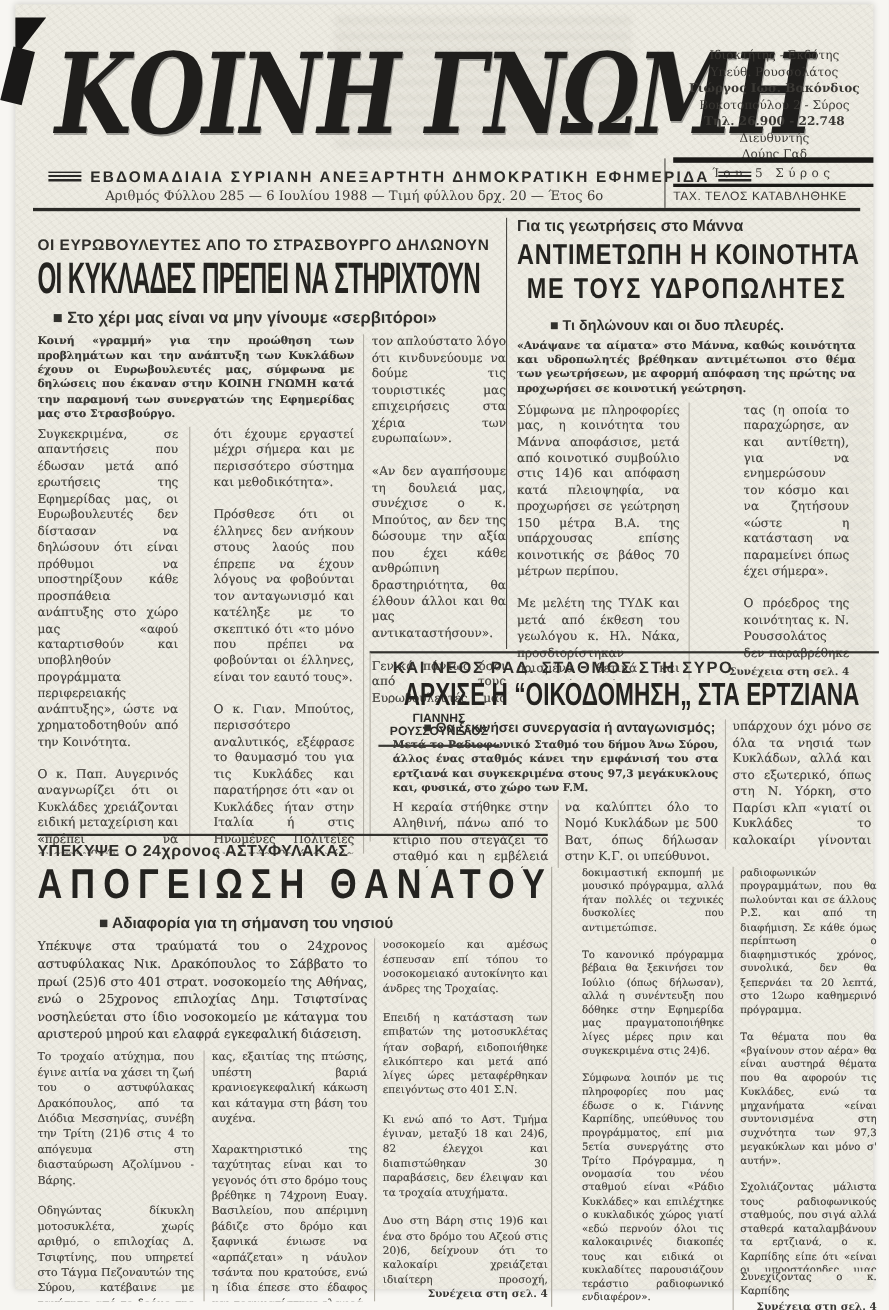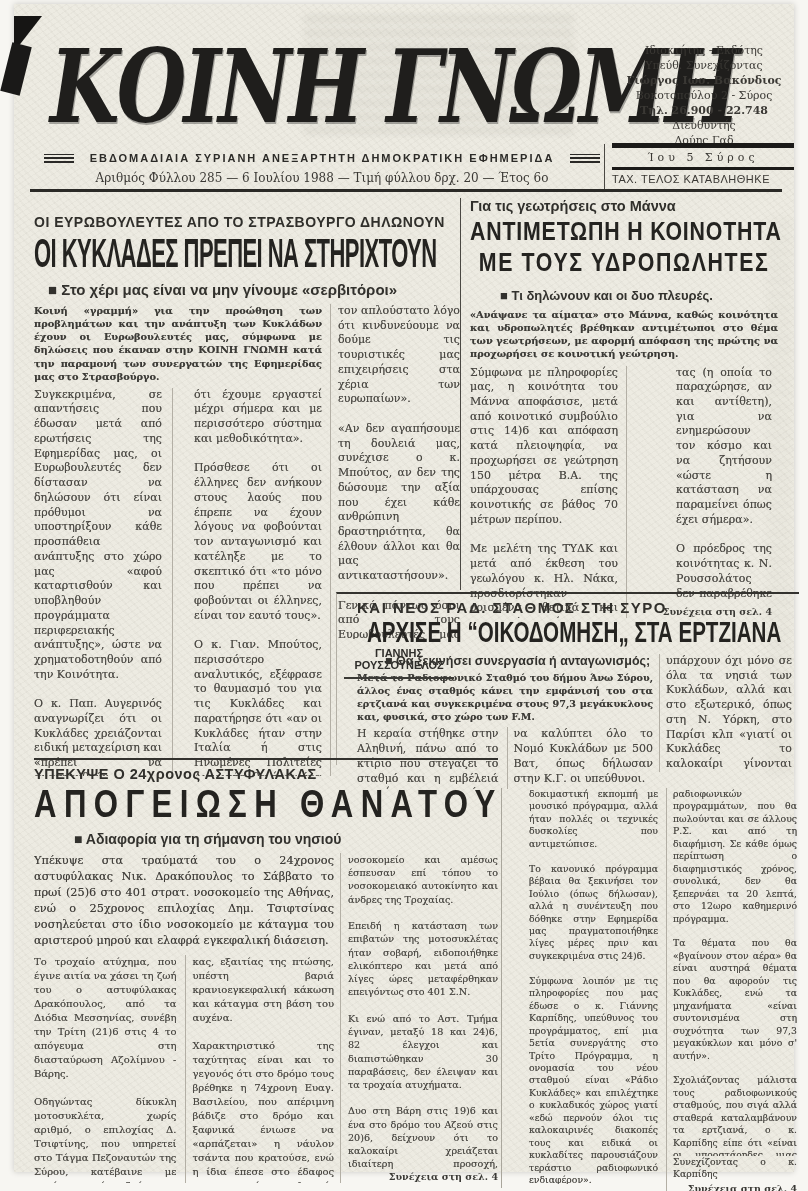--- a/index.html
+++ b/index.html
@@ -22,21 +22,21 @@
   .pub .b{font-weight:bold;}
   .bar{background:#1b1a18;}
   .place-line{left:598px;top:147px;width:182px;text-align:center;font-size:11px;
     letter-spacing:4px;color:#3a3834;}
   .postage{left:598px;top:169px;width:182px;font-size:11px;
     letter-spacing:0.5px;color:#3a3834;font-family:"Liberation Sans",sans-serif;}
   .subtitle-row{left:30px;top:148px;width:556px;display:flex;align-items:center;gap:8px;}
   .orn{width:30px;height:9px;flex:0 0 auto;
     background:repeating-linear-gradient(0deg,#2a2927 0 2px,transparent 2px 4px);}
   .subtitle{flex:1;text-align:center;font-family:"Liberation Sans",sans-serif;
-    font-weight:bold;font-size:11px;letter-spacing:2px;color:#2c2b28;white-space:nowrap;}
+    font-weight:bold;font-size:14px;letter-spacing:2px;color:#2c2b28;white-space:nowrap;}
   .dateline{left:30px;top:167px;width:556px;text-align:center;font-size:12px;color:#3a3834;}
   .vline{background:#4a4843;width:1px;}
   .hline{background:#2b2a27;}
   
   .kicker{font-family:"Liberation Sans",sans-serif;font-weight:bold;color:#302f2b;}
   .hwrap{overflow:visible;}
   .headline{font-family:"Liberation Sans",sans-serif;font-weight:bold;color:#242320;
     white-space:nowrap;transform-origin:left top;line-height:1;}
   .subhead{font-family:"Liberation Sans",sans-serif;font-weight:bold;color:#32312d;}
   .bodytext{font-size:11px;line-height:1.34;color:#4a4843;text-align:justify;
@@ -61,21 +61,21 @@
 
   <div class="abs blotch1"></div>
   <div class="abs blotch2"></div>
   <div class="abs ghost" style="left:290px;top:8px;width:270px;height:122px;"></div>
   <div class="abs ghost" style="left:752px;top:210px;width:26px;height:560px;opacity:.5;"></div>
 
   <div class="abs mast-title">ΚΟΙΝΗ ΓΝΩΜΗ</div>
 
   <div class="abs pub">
     <div>Ιδιοκτήτης - Εκδότης</div>
-    <div>Υπεύθ. Συνεχίζοντας</div>
+    <div>Υπεύθ. Ρουσσολάτος</div>
     <div class="b">Γιώργος Ιωσ. Βακόνδιος</div>
     <div>Βοκοτοπούλου 2 - Σύρος</div>
     <div class="b">Τηλ. 26.900 - 22.748</div>
     <div>Διευθυντής</div>
     <div>Λούης Γαδ</div>
   </div>
   <div class="abs bar" style="left:598px;top:139px;width:182px;height:5px;"></div>
   <div class="abs place-line">Ίου 5 Σύρος</div>
   <div class="abs bar" style="left:598px;top:163px;width:182px;height:3px;"></div>
   <div class="abs postage">ΤΑΧ. ΤΕΛΟΣ ΚΑΤΑΒΛΗΘΗΚΕ</div>
@@ -176,21 +176,21 @@
 
 Αναφερόμενος στην αντιμετώπιση των εξόδων του σταθμού, δήλωσε ότι θα αντισταθμίζονται από δυο πηγές: την παραγωγή</div>
     </div>
   </div>
 
   <div class="abs" style="left:20px;top:754px;width:464px;height:400px;border-top:2px solid #33322e;padding-top:6px;">
     <div class="kicker" style="font-size:14.5px;letter-spacing:0.5px;">ΥΠΕΚΥΨΕ Ο 24χρονος ΑΣΤΥΦΥΛΑΚΑΣ</div>
     <div class="hwrap" style="height:42px;margin-top:3px;">
       <div class="headline" style="font-size:38px;width:560px;transform:scaleX(0.82);letter-spacing:9px;text-align:center;">ΑΠΟΓΕΙΩΣΗ ΘΑΝΑΤΟΥ</div>
     </div>
-    <div class="subhead" style="font-size:14px;margin:4px 0 6px 40px;">■  Αδιαφορία για τη σήμανση του νησιού</div>
+    <div class="subhead" style="font-size:14px;margin:4px 0 6px 56px;">■  Αδιαφορία για τη σήμανση του νησιού</div>
     <div style="display:flex;">
       <div style="width:300px;flex:0 0 auto;">
         <div class="bodytext lead" style="font-size:11.3px;line-height:1.42;font-weight:normal;color:#403e3a;margin-bottom:6px;">Υπέκυψε στα τραύματά του ο 24χρονος αστυφύλακας Νικ. Δρακόπουλος το Σάββατο το πρωί (25)6 στο 401 στρατ. νοσοκομείο της Αθήνας, ενώ ο 25χρονος επιλοχίας Δημ. Τσιφτσίνας νοσηλεύεται στο ίδιο νοσοκομείο με κάταγμα του αριστερού μηρού και ελαφρά εγκεφαλική διάσειση.</div>
         <div style="display:flex;gap:9px;">
           <div class="bodytext" style="width:145px;height:228px;font-size:10px;line-height:1.4;">Το τροχαίο ατύχημα, που έγινε αιτία να χάσει τη ζωή του ο αστυφύλακας Δρακόπουλος, από τα Διόδια Μεσσηνίας, συνέβη την Τρίτη (21)6 στις 4 το απόγευμα στη διασταύρωση Αζολίμνου - Βάρης.
 
 Οδηγώντας δίκυκλη μοτοσυκλέτα, χωρίς αριθμό, ο επιλοχίας Δ. Τσιφτίνης, που υπηρετεί στο Τάγμα Πεζοναυτών της Σύρου, κατέβαινε με ταχύτητα από το δρόμο της Αζολίμνου προς το Μάννα και ακριβώς στη διασταύρωση, έχασε τον έλεγχο και περνώντας το οδόστρωμα... απογειώθηκε, κυριολεκτικά μέχρι να προσγειωθεί σε χωράφι, 15 μέτρα μετά το δρόμο!
 
 Ο συνεπιβάτης αστυφύλα</div>
           <div class="bodytext colrule" style="width:144px;height:228px;font-size:10px;line-height:1.4;padding-left:6px;">κας, εξαιτίας της πτώσης, υπέστη βαριά κρανιοεγκεφαλική κάκωση και κάταγμα στη βάση του αυχένα.

